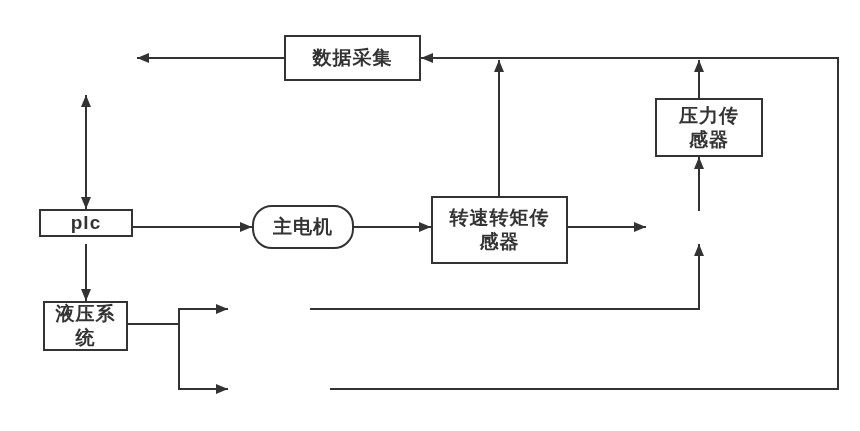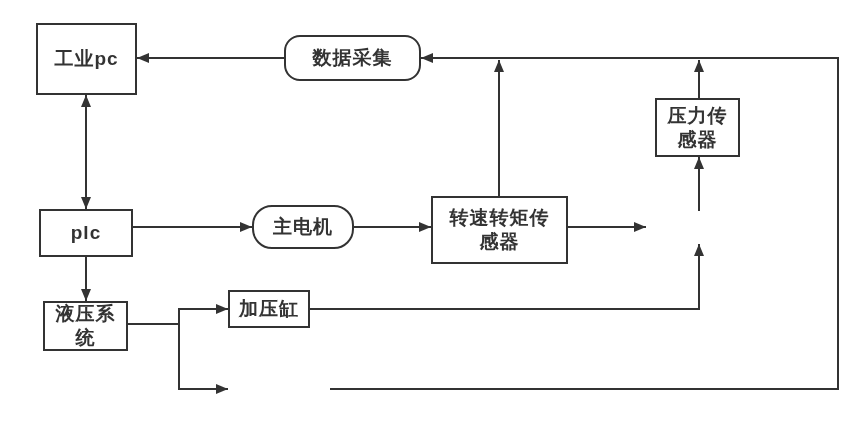--- a/index.html
+++ b/index.html
@@ -68,40 +68,34 @@
       <polyline class="edge" points="568,227 646,227" marker-end="url(#arrowEnd)"></polyline>
       <polyline class="edge" points="699,211 699,157" marker-end="url(#arrowEnd)"></polyline>
       <polyline class="edge" points="699,98 699,60" marker-end="url(#arrowEnd)"></polyline>
       <polyline class="edge" points="86,244 86,301" marker-end="url(#arrowEnd)"></polyline>
       <polyline class="edge" points="128,324 179,324"></polyline>
       <polyline class="edge" points="179,324 179,309 228,309" marker-end="url(#arrowEnd)"></polyline>
       <polyline class="edge" points="179,324 179,389 228,389" marker-end="url(#arrowEnd)"></polyline>
       <polyline class="edge" points="310,309 699,309 699,244" marker-end="url(#arrowEnd)"></polyline>
       <polyline class="edge" points="330,389 838,389 838,58 421,58" marker-end="url(#arrowEnd)"></polyline>
     </svg>
-<div class="node" style="left: 36px; top: 23px; width: 101px; height: 72px;">
-      <span class="node-label">工业pc</span>
-    </div>
-    <div class="node" style="left: 284px; top: 35px; width: 137px; height: 46px; border-radius: 16px;">
+    <div class="node" style="left: 284px; top: 35px; width: 137px; height: 46px;">
       <span class="node-label">数据采集</span>
     </div>
-    <div class="node" style="left: 655px; top: 98px; width: 85px; height: 59px;">
+    <div class="node" style="left: 655px; top: 98px; width: 108px; height: 59px;">
       <span class="node-label">压力传
 感器</span>
     </div>
-    <div class="node" style="left: 39px; top: 209px; width: 94px; height: 48px;">
+    <div class="node" style="left: 39px; top: 209px; width: 94px; height: 28px;">
       <span class="node-label">plc</span>
     </div>
     <div class="node" style="left: 252px; top: 205px; width: 102px; height: 44px; border-radius: 20px;">
       <span class="node-label">主电机</span>
     </div>
     <div class="node" style="left: 431px; top: 196px; width: 137px; height: 68px; justify-content: center;">
       <span class="node-label">转速转矩传
 感器</span>
     </div>
     <div class="node" style="left: 43px; top: 301px; width: 85px; height: 50px;">
       <span class="node-label">液压系
 统</span>
     </div>
-    <div class="node" style="left: 228px; top: 290px; width: 82px; height: 38px;">
-      <span class="node-label">加压缸</span>
-    </div>
   </div>
 
 </body></html>

